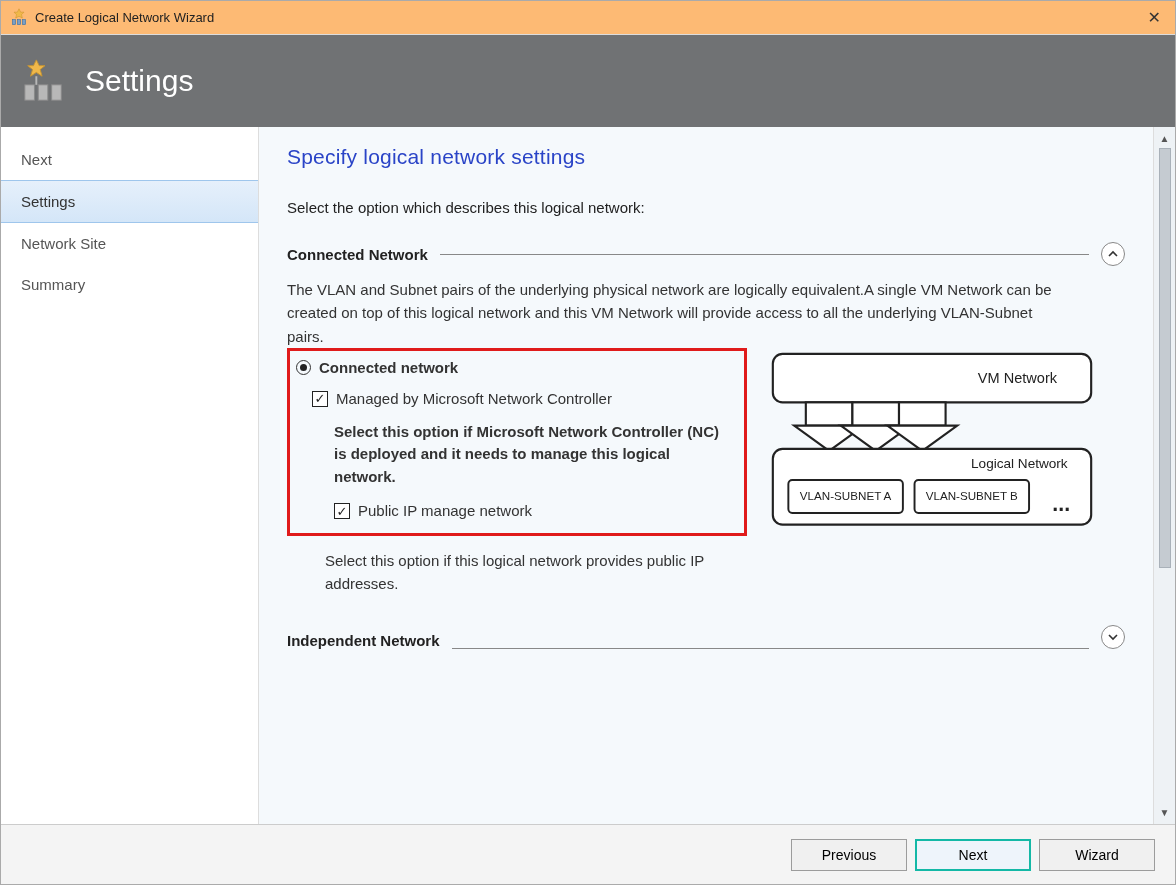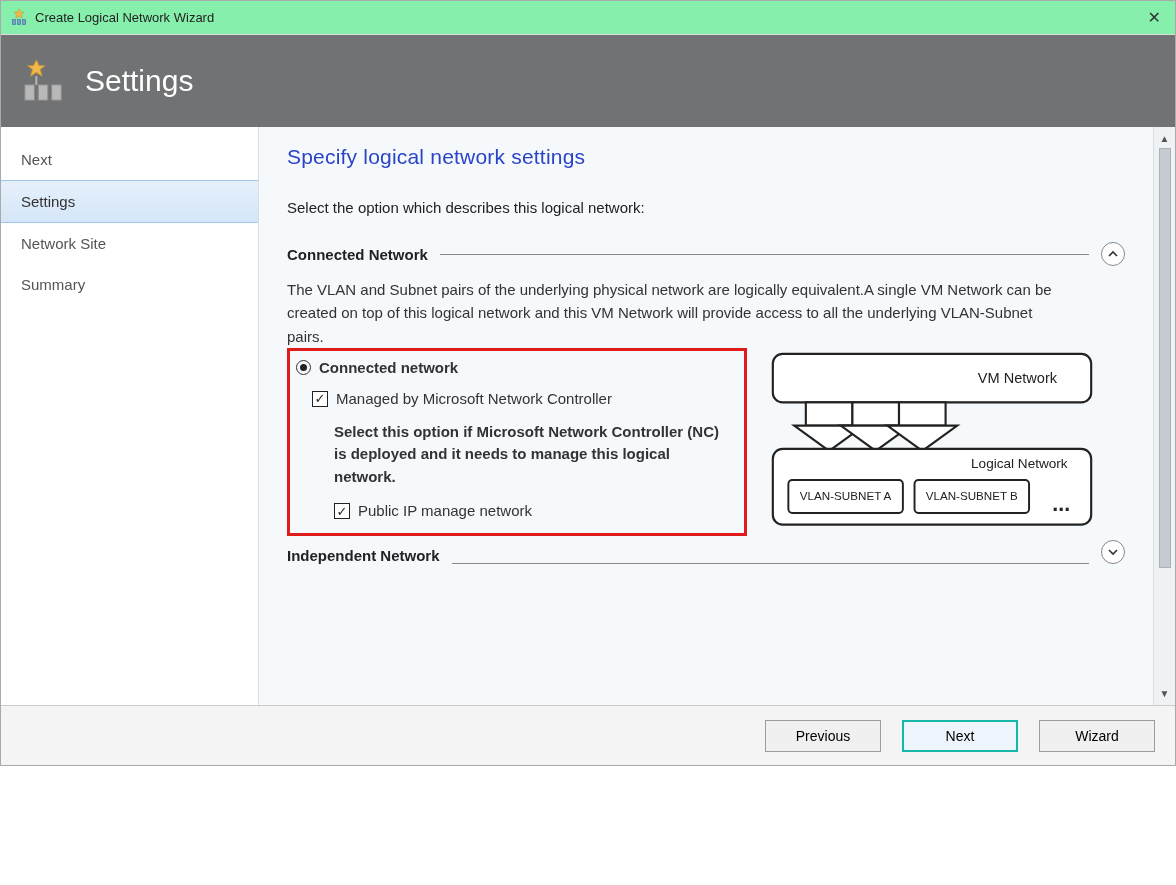--- a/index.html
+++ b/index.html
@@ -1,17 +1,17 @@
 <!DOCTYPE html>
 <html><head>
 <meta charset="utf-8">
 <style>
   * { box-sizing: border-box; }
   html, body { margin: 0; padding: 0; font-family: "Segoe UI", Arial, sans-serif; font-size: 14px; color: #333; background: #fff; }
-  .window { width: 1176px; height: 766px; border: 1px solid #aaa; display: flex; flex-direction: column; background: #86efac; }
+  .window { width: 1176px; height: 885px; border: 1px solid #aaa; display: flex; flex-direction: column; background: #fdba74; }
   .titlebar { height: 34px; display: flex; align-items: center; padding: 0 8px; border-bottom: 1px solid #ddd; }
   .titlebar .title { margin-left: 6px; font-size: 13px; color: #222; }
   .titlebar .close { margin-left: auto; font-size: 16px; color: #333; cursor: pointer; padding: 0 6px; }
   .titlebar-icon { width: 20px; height: 20px; }
 
   .banner { background: #707274; color: #fff; height: 92px; display: flex; align-items: center; padding: 0 20px; gap: 18px; }
   .banner-icon { width: 46px; height: 46px; }
   .banner-title { font-size: 30px; font-weight: 400; }
 
   .body { flex: 1; display: flex; min-height: 0; }
@@ -53,21 +53,21 @@
   .diagram { border: 0; width: 330px; }
   .diagram svg { width: 100%; }
 
   .below-desc { margin: 14px 0 26px 38px; font-size: 15px; color: #333; line-height: 1.5; max-width: 400px;}
 
   .scrollbar { width: 22px; background: #eef2f5; border-left: 1px solid #ddd; display: flex; flex-direction: column; align-items: center; padding: 4px 0; }
   .scroll-arrow { font-size: 10px; color: #555; padding: 2px 0; cursor: pointer;}
   .scroll-thumb { width: 12px; background: #c5cbd1; border: 1px solid #a9b1b9; flex: 0 0 420px; margin-top: 2px; }
   .scroll-track { flex:1; }
 
-  .footer { height: 60px; border-top: 1px solid #ccc; display: flex; align-items: center; justify-content: flex-end; gap: 21px; padding: 0 20px; background: #f4f4f4; }
+  .footer { height: 60px; border-top: 1px solid #ccc; display: flex; align-items: center; justify-content: flex-end; gap: 8px; padding: 0 20px; background: #f4f4f4; }
   .btn { min-width: 116px; height: 32px; border: 1px solid #9c9c9c; background: #f0f0f0; font-size: 14px; cursor: pointer; }
   .btn.primary { border: 2px solid #14b8a6; background: #eef4fb; }
 
 </style>
 </head>
 <body>
 
 <div class="window">
 
   <div class="titlebar">
@@ -137,20 +137,21 @@
               <div class="sub-desc">Select this option if Microsoft Network Controller (NC) is deployed and it needs to manage this logical network.</div>
 
               <div class="check-row" style="margin-left:38px;">
                 <span class="check-box">
                     <span class="check-mark">✓</span>
                   </span>
                 <span>Public IP manage network</span>
               </div>
             </div>
 
+            <div class="below-desc">Select this option if this logical network provides public IP addresses.</div>
 
           </div>
 
           <div class="diagram">
             <svg viewBox="0 0 340 190">
               <rect x="6" y="6" width="328" height="50" rx="10" fill="#fff" stroke="#222" stroke-width="2.2"></rect>
               <text x="258" y="36" font-size="15" fill="#222" text-anchor="middle">VM Network</text>
 
               <rect x="40" y="56" width="48" height="24" fill="#fff" stroke="#222" stroke-width="2.2"></rect>
               <polygon points="28,80 100,80 64,106" fill="#fff" stroke="#222" stroke-width="2.2"></polygon>

